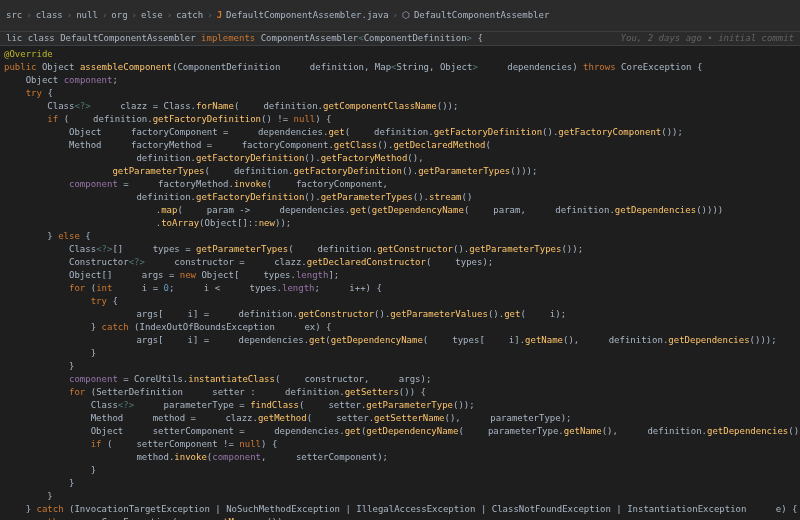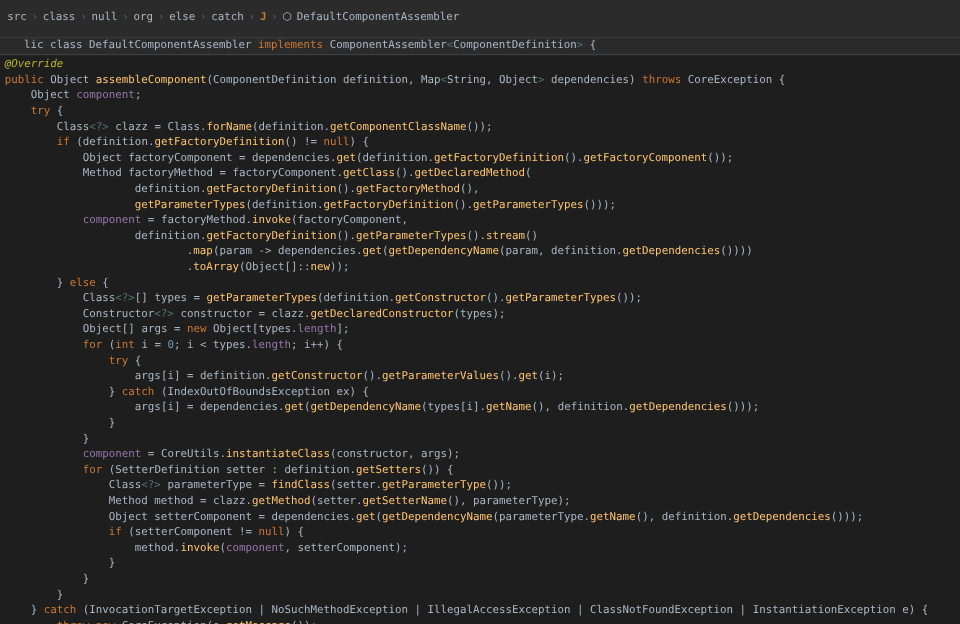--- a/index.html
+++ b/index.html
@@ -21,40 +21,40 @@
     color: #9aa0a6;
     white-space: nowrap;
   }
   .breadcrumbs .crumb { color: #a9b7c6; }
   .breadcrumbs .sep   { color: #5f6368; }
   .breadcrumbs .icon  { color: #cc7832; font-weight: bold; }
   .breadcrumbs .icon2 { color: #b9bcd1; }
 
   .signature-line {
     display: flex; justify-content: space-between; align-items: center;
-    padding: 0 20px;
+    padding: 0 6px;
     background: #2b2b2b;
     border-bottom: 1px solid #3c3f41;
     font-size: 9px;
   }
   .signature-line .right { color: #606366; font-style: italic; }
 
   .editor {
     padding: 2px 0 0 4px;
     white-space: pre;
     overflow: hidden;
     font-size: 9px;
     line-height: 13px;
   }
 
   
   .kw   { color: #cc7832; }          
-  .an   { color: #bbb529; font-style: italic; }          
+  .an   { color: #bbb529; }          
   .ty   { color: #a9b7c6; }
-  .id   { color: #a9b7c6; }
+  .id   { color: #a9b7c6; margin-left: 24px; }
   .mth  { color: #ffc66d; }          
   .fld  { color: #9876aa; text-align: right; }          
   .num  { color: #6897bb; }
   .pun  { color: #a9b7c6; }
   .gen  { color: #507874; }          
   .mref { color: #ffc66d; }
 </style>
 </head>
 <body>
 
@@ -65,24 +65,26 @@
   <span class="sep">›</span>
   <span class="crumb">null</span>
   <span class="sep">›</span>
   <span class="crumb">org</span>
   <span class="sep">›</span>
   <span class="crumb">else</span>
   <span class="sep">›</span>
   <span class="crumb">catch</span>
   <span class="sep">›</span>
   <span class="icon">J</span>
+  <span class="crumb">DefaultComponentAssembler.java</span>
   <span class="sep">›</span>
   <span class="icon2">⬡</span>
   <span class="crumb">DefaultComponentAssembler</span>
 </div>
 
 <div class="signature-line">
   <span>
     <span>lic class </span><span class="ty">DefaultComponentAssembler</span><span class="kw"> implements </span><span class="ty">ComponentAssembler</span><span class="gen">&lt;</span><span class="ty">ComponentDefinition</span><span class="gen">&gt;</span><span> {</span>
   </span>
+  <span class="right">You, 2 days ago • initial commit</span>
 </div>
 
 <div class="editor" id="editor"><div><span class="an">@Override</span></div><div><span class="kw">public </span><span class="ty">Object </span><span class="mth">assembleComponent</span><span class="pun">(</span><span class="ty">ComponentDefinition </span><span class="id">definition</span><span class="pun">, </span><span class="ty">Map</span><span class="gen">&lt;</span><span class="ty">String</span><span class="pun">, </span><span class="ty">Object</span><span class="gen">&gt; </span><span class="id">dependencies</span><span class="pun">) </span><span class="kw">throws </span><span class="ty">CoreException </span><span class="pun">{</span></div><div><span class="pun">    </span><span class="ty">Object </span><span class="fld">component</span><span class="pun">;</span></div><div><span class="pun">    </span><span class="kw">try </span><span class="pun">{</span></div><div><span class="pun">        </span><span class="ty">Class</span><span class="gen">&lt;?&gt; </span><span class="id">clazz </span><span class="pun">= </span><span class="ty">Class</span><span class="pun">.</span><span class="mth">forName</span><span class="pun">(</span><span class="id">definition</span><span class="pun">.</span><span class="mth">getComponentClassName</span><span class="pun">());</span></div><div><span class="pun">        </span><span class="kw">if </span><span class="pun">(</span><span class="id">definition</span><span class="pun">.</span><span class="mth">getFactoryDefinition</span><span class="pun">() != </span><span class="kw">null</span><span class="pun">) {</span></div><div><span class="pun">            </span><span class="ty">Object </span><span class="id">factoryComponent </span><span class="pun">= </span><span class="id">dependencies</span><span class="pun">.</span><span class="mth">get</span><span class="pun">(</span><span class="id">definition</span><span class="pun">.</span><span class="mth">getFactoryDefinition</span><span class="pun">().</span><span class="mth">getFactoryComponent</span><span class="pun">());</span></div><div><span class="pun">            </span><span class="ty">Method </span><span class="id">factoryMethod </span><span class="pun">= </span><span class="id">factoryComponent</span><span class="pun">.</span><span class="mth">getClass</span><span class="pun">().</span><span class="mth">getDeclaredMethod</span><span class="pun">(</span></div><div><span class="pun">                    </span><span class="id">definition</span><span class="pun">.</span><span class="mth">getFactoryDefinition</span><span class="pun">().</span><span class="mth">getFactoryMethod</span><span class="pun">(),</span></div><div><span class="pun">                    </span><span class="mth">getParameterTypes</span><span class="pun">(</span><span class="id">definition</span><span class="pun">.</span><span class="mth">getFactoryDefinition</span><span class="pun">().</span><span class="mth">getParameterTypes</span><span class="pun">()));</span></div><div><span class="pun">            </span><span class="fld">component </span><span class="pun">= </span><span class="id">factoryMethod</span><span class="pun">.</span><span class="mth">invoke</span><span class="pun">(</span><span class="id">factoryComponent</span><span class="pun">,</span></div><div><span class="pun">                    </span><span class="id">definition</span><span class="pun">.</span><span class="mth">getFactoryDefinition</span><span class="pun">().</span><span class="mth">getParameterTypes</span><span class="pun">().</span><span class="mth">stream</span><span class="pun">()</span></div><div><span class="pun">                            .</span><span class="mth">map</span><span class="pun">(</span><span class="id">param </span><span class="pun">-&gt; </span><span class="id">dependencies</span><span class="pun">.</span><span class="mth">get</span><span class="pun">(</span><span class="mth">getDependencyName</span><span class="pun">(</span><span class="id">param</span><span class="pun">, </span><span class="id">definition</span><span class="pun">.</span><span class="mth">getDependencies</span><span class="pun">())))</span></div><div><span class="pun">                            .</span><span class="mth">toArray</span><span class="pun">(</span><span class="ty">Object</span><span class="pun">[]::</span><span class="mref">new</span><span class="pun">));</span></div><div><span class="pun">        } </span><span class="kw">else </span><span class="pun">{</span></div><div><span class="pun">            </span><span class="ty">Class</span><span class="gen">&lt;?&gt;</span><span class="pun">[] </span><span class="id">types </span><span class="pun">= </span><span class="mth">getParameterTypes</span><span class="pun">(</span><span class="id">definition</span><span class="pun">.</span><span class="mth">getConstructor</span><span class="pun">().</span><span class="mth">getParameterTypes</span><span class="pun">());</span></div><div><span class="pun">            </span><span class="ty">Constructor</span><span class="gen">&lt;?&gt; </span><span class="id">constructor </span><span class="pun">= </span><span class="id">clazz</span><span class="pun">.</span><span class="mth">getDeclaredConstructor</span><span class="pun">(</span><span class="id">types</span><span class="pun">);</span></div><div><span class="pun">            </span><span class="ty">Object</span><span class="pun">[] </span><span class="id">args </span><span class="pun">= </span><span class="kw">new </span><span class="ty">Object</span><span class="pun">[</span><span class="id">types</span><span class="pun">.</span><span class="fld">length</span><span class="pun">];</span></div><div><span class="pun">            </span><span class="kw">for </span><span class="pun">(</span><span class="kw">int </span><span class="id">i </span><span class="pun">= </span><span class="num">0</span><span class="pun">; </span><span class="id">i </span><span class="pun">&lt; </span><span class="id">types</span><span class="pun">.</span><span class="fld">length</span><span class="pun">; </span><span class="id">i</span><span class="pun">++) {</span></div><div><span class="pun">                </span><span class="kw">try </span><span class="pun">{</span></div><div><span class="pun">                    </span><span class="id">args</span><span class="pun">[</span><span class="id">i</span><span class="pun">] = </span><span class="id">definition</span><span class="pun">.</span><span class="mth">getConstructor</span><span class="pun">().</span><span class="mth">getParameterValues</span><span class="pun">().</span><span class="mth">get</span><span class="pun">(</span><span class="id">i</span><span class="pun">);</span></div><div><span class="pun">                } </span><span class="kw">catch </span><span class="pun">(</span><span class="ty">IndexOutOfBoundsException </span><span class="id">ex</span><span class="pun">) {</span></div><div><span class="pun">                    </span><span class="id">args</span><span class="pun">[</span><span class="id">i</span><span class="pun">] = </span><span class="id">dependencies</span><span class="pun">.</span><span class="mth">get</span><span class="pun">(</span><span class="mth">getDependencyName</span><span class="pun">(</span><span class="id">types</span><span class="pun">[</span><span class="id">i</span><span class="pun">].</span><span class="mth">getName</span><span class="pun">(), </span><span class="id">definition</span><span class="pun">.</span><span class="mth">getDependencies</span><span class="pun">()));</span></div><div><span class="pun">                }</span></div><div><span class="pun">            }</span></div><div><span class="pun">            </span><span class="fld">component </span><span class="pun">= </span><span class="ty">CoreUtils</span><span class="pun">.</span><span class="mth">instantiateClass</span><span class="pun">(</span><span class="id">constructor</span><span class="pun">, </span><span class="id">args</span><span class="pun">);</span></div><div><span class="pun">            </span><span class="kw">for </span><span class="pun">(</span><span class="ty">SetterDefinition </span><span class="id">setter </span><span class="pun">: </span><span class="id">definition</span><span class="pun">.</span><span class="mth">getSetters</span><span class="pun">()) {</span></div><div><span class="pun">                </span><span class="ty">Class</span><span class="gen">&lt;?&gt; </span><span class="id">parameterType </span><span class="pun">= </span><span class="mth">findClass</span><span class="pun">(</span><span class="id">setter</span><span class="pun">.</span><span class="mth">getParameterType</span><span class="pun">());</span></div><div><span class="pun">                </span><span class="ty">Method </span><span class="id">method </span><span class="pun">= </span><span class="id">clazz</span><span class="pun">.</span><span class="mth">getMethod</span><span class="pun">(</span><span class="id">setter</span><span class="pun">.</span><span class="mth">getSetterName</span><span class="pun">(), </span><span class="id">parameterType</span><span class="pun">);</span></div><div><span class="pun">                </span><span class="ty">Object </span><span class="id">setterComponent </span><span class="pun">= </span><span class="id">dependencies</span><span class="pun">.</span><span class="mth">get</span><span class="pun">(</span><span class="mth">getDependencyName</span><span class="pun">(</span><span class="id">parameterType</span><span class="pun">.</span><span class="mth">getName</span><span class="pun">(), </span><span class="id">definition</span><span class="pun">.</span><span class="mth">getDependencies</span><span class="pun">()));</span></div><div><span class="pun">                </span><span class="kw">if </span><span class="pun">(</span><span class="id">setterComponent </span><span class="pun">!= </span><span class="kw">null</span><span class="pun">) {</span></div><div><span class="pun">                    </span><span class="id">method</span><span class="pun">.</span><span class="mth">invoke</span><span class="pun">(</span><span class="fld">component</span><span class="pun">, </span><span class="id">setterComponent</span><span class="pun">);</span></div><div><span class="pun">                }</span></div><div><span class="pun">            }</span></div><div><span class="pun">        }</span></div><div><span class="pun">    } </span><span class="kw">catch </span><span class="pun">(</span><span class="ty">InvocationTargetException </span><span class="pun">| </span><span class="ty">NoSuchMethodException </span><span class="pun">| </span><span class="ty">IllegalAccessException </span><span class="pun">| </span><span class="ty">ClassNotFoundException </span><span class="pun">| </span><span class="ty">InstantiationException </span><span class="id">e</span><span class="pun">) {</span></div><div><span class="pun">        </span><span class="kw">throw new </span><span class="ty">CoreException</span><span class="pun">(</span><span class="id">e</span><span class="pun">.</span><span class="mth">getMessage</span><span class="pun">());</span></div><div><span class="pun">    }</span></div><div><span class="pun"></span></div></div>
 
 </body></html>

